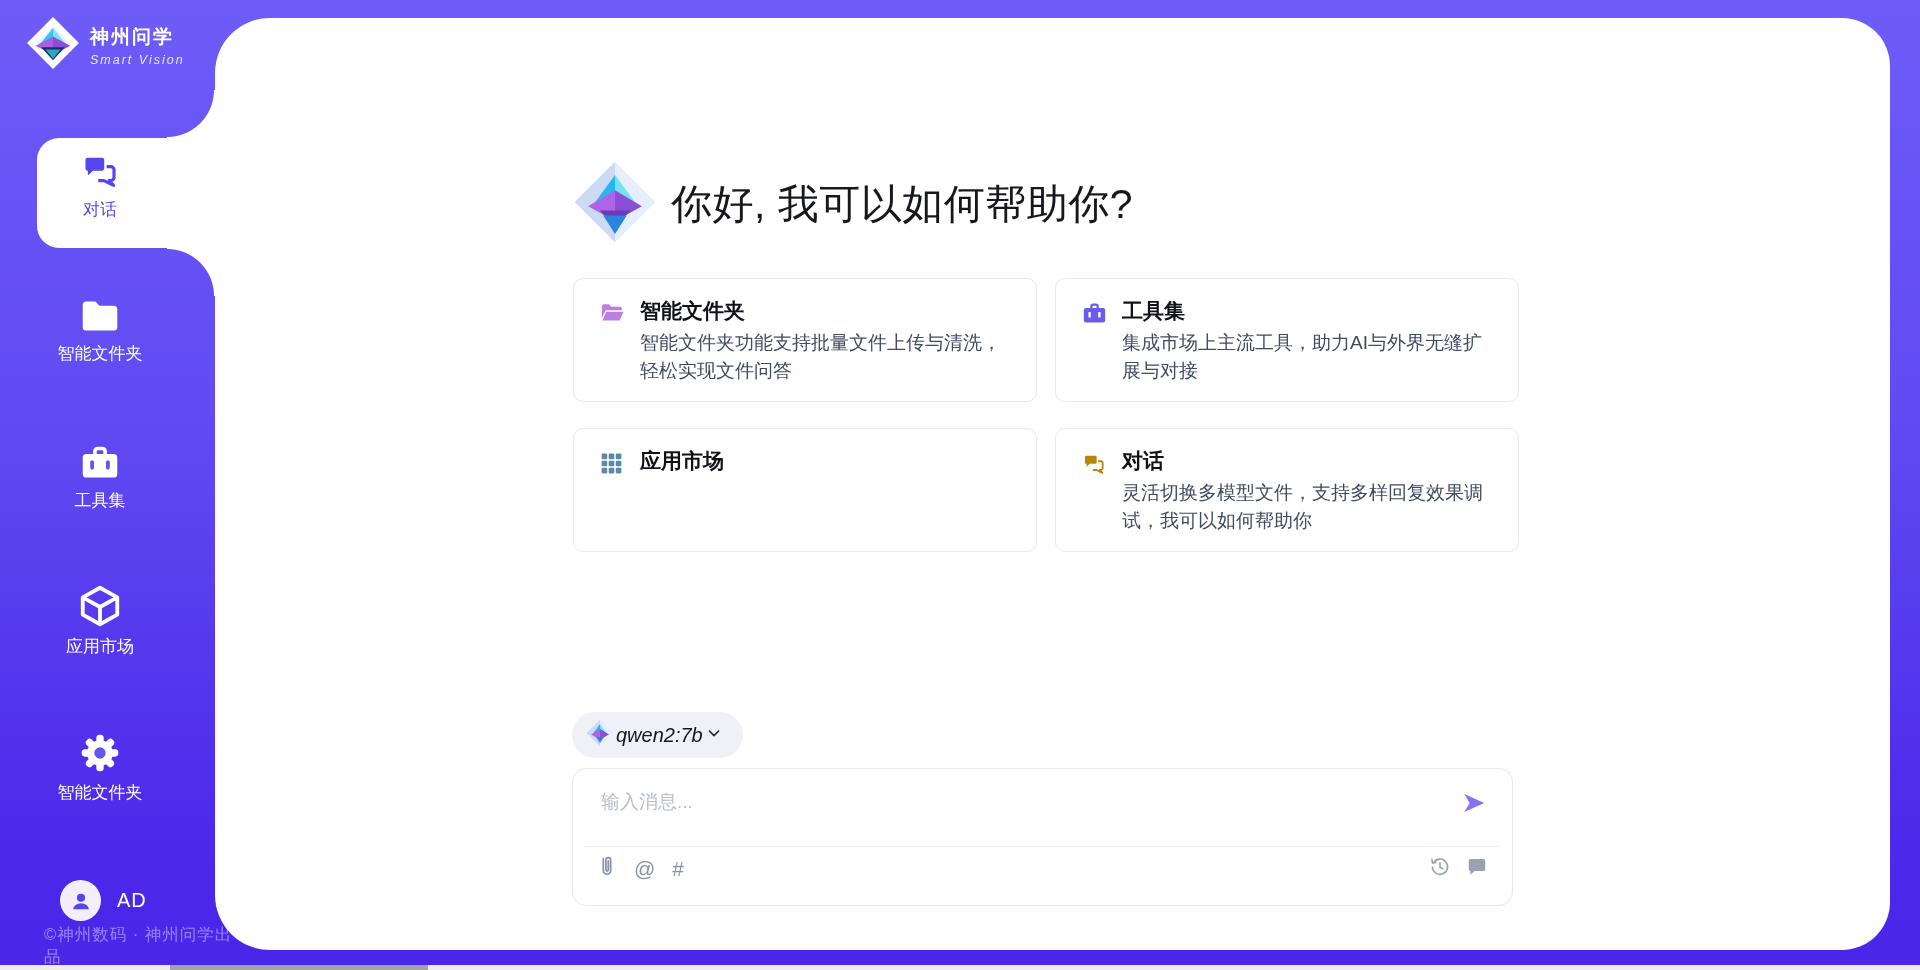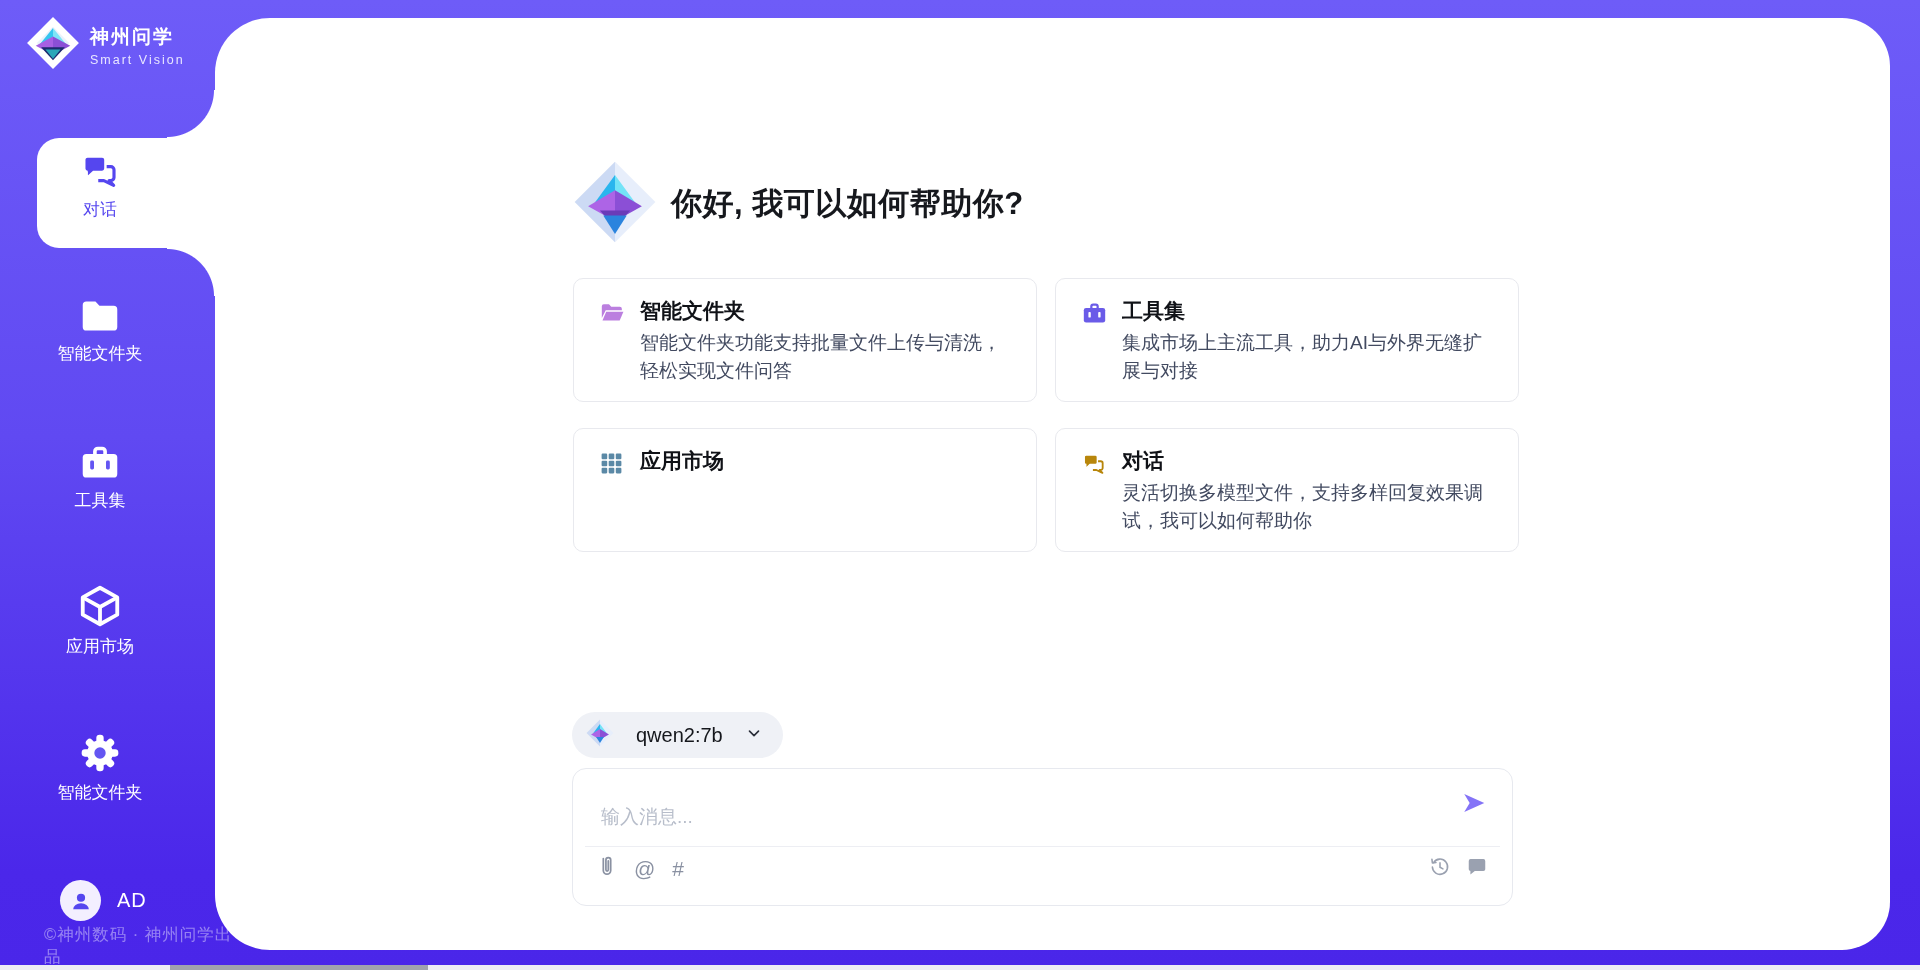--- a/index.html
+++ b/index.html
@@ -8,61 +8,61 @@
     background:linear-gradient(180deg,#6E5CF8 0%,#6049F2 45%,#4B27EA 90%,#4A26E9 100%);}
 
   
   .main-panel{position:absolute;left:215px;top:18px;width:1675px;height:932px;
     background:#ffffff;border-radius:55px 48px 48px 55px;}
 
   
   .sidebar{position:absolute;left:0;top:0;width:243px;height:970px;}
   .brand{position:absolute;left:26px;top:16px;display:flex;align-items:center;gap:10px;}
   .brand-text .name{color:#fff;font-size:19px;font-weight:700;letter-spacing:2px;}
-  .brand-text .sub{color:#e8e6ff;font-size:12.5px;letter-spacing:2px;margin-top:3px;}
+  .brand-text .sub{color:#e8e6ff;font-size:12.5px;letter-spacing:2px;margin-top:3px;font-style:italic;}
 
   .tab-shape{position:absolute;left:37px;top:138px;width:178px;height:110px;
     background:#fff;border-radius:22px 0 0 22px;}
   .ear{position:absolute;left:167px;width:48px;height:48px;}
   .ear-top{top:90px;background:radial-gradient(circle 48px at 0 0,transparent 46.5px,#fff 47.5px);}
   .ear-bottom{top:248px;background:radial-gradient(circle 48px at 0 100%,transparent 46.5px,#fff 47.5px);}
 
   .nav-item{position:absolute;left:0;width:200px;text-align:center;cursor:pointer;}
   .nav-item svg{display:block;margin:0 auto;}
   .nav-label{margin-top:6px;font-size:17px;color:#ffffff;}
   .nav-label.active{color:#5546EF;font-weight:500;}
 
   .user-row{position:absolute;left:60px;top:880px;display:flex;align-items:center;gap:16px;cursor:pointer;}
   .avatar{width:41px;height:41px;border-radius:50%;background:#f3efff;display:flex;align-items:center;justify-content:center;}
   .user-name{color:#ffffff;font-size:20px;letter-spacing:1px;}
   .side-footer{position:absolute;left:44px;top:924px;font-size:16.5px;color:rgba(255,255,255,0.42);letter-spacing:1px;}
 
   
   .greeting{position:absolute;left:573px;top:160px;display:flex;align-items:center;gap:14px;}
-  .greeting-title{font-size:31px;font-weight:700;color:#16181d;letter-spacing:0.5px;}
+  .greeting-title{font-size:41px;font-weight:400;color:#16181d;letter-spacing:0.5px;}
 
   
   .cards{position:absolute;left:573px;top:278px;display:grid;
     grid-template-columns:464px 464px;grid-auto-rows:124px;gap:26px 18px;}
   .card{position:relative;background:#fff;border:1px solid #e8e9ee;border-radius:10px;
     box-sizing:border-box;cursor:pointer;}
   .card-icon{position:absolute;left:25px;top:22px;}
   .card-title{position:absolute;left:66px;top:18px;font-size:21px;font-weight:700;color:#101217;}
   .card-desc{position:absolute;left:66px;top:50px;right:18px;font-size:19px;color:#424a60;line-height:1.45;}
 
   
   .model-pill{position:absolute;left:572px;top:712px;height:46px;display:inline-flex;
-    align-items:center;gap:22px;padding:0 20px 0 14px;background:#eff1f6;border-radius:23px;cursor:pointer;}
+    align-items:center;gap:2px;padding:0 20px 0 14px;background:#eff1f6;border-radius:23px;cursor:pointer;font-style:italic;}
   .model-label{font-size:20px;color:#15171c;}
 
   
   .composer{position:absolute;left:572px;top:768px;width:941px;height:138px;
     background:#fff;border:1.5px solid #e7e9ef;border-radius:14px;box-sizing:border-box;}
   .composer-input{position:absolute;left:26px;top:14px;width:800px;height:36px;border:none;outline:none;
-    font-family:inherit;font-size:19px;color:#333;background:transparent;margin-top:15px;}
+    font-family:inherit;font-size:19px;color:#333;background:transparent;}
   .composer-input::placeholder{color:#b7bdca;}
   .send-btn{position:absolute;right:24px;top:22px;width:28px;height:28px;cursor:pointer;display:flex;align-items:center;justify-content:center;}
   .composer-divider{position:absolute;left:12px;right:12px;top:77px;height:1px;background:#edeef3;}
   .tools-left{position:absolute;left:24px;top:86px;display:flex;align-items:center;gap:17px;}
   .tools-right{position:absolute;right:24px;top:86px;display:flex;align-items:center;gap:15px;}
   .tool{height:28px;display:flex;align-items:center;justify-content:center;cursor:pointer;}
   .glyph{font-size:21px;color:#8a91a2;font-weight:400;}
 
   
   .hscroll-track{position:absolute;left:0;bottom:0;width:1920px;height:5px;background:#edecf4;}

